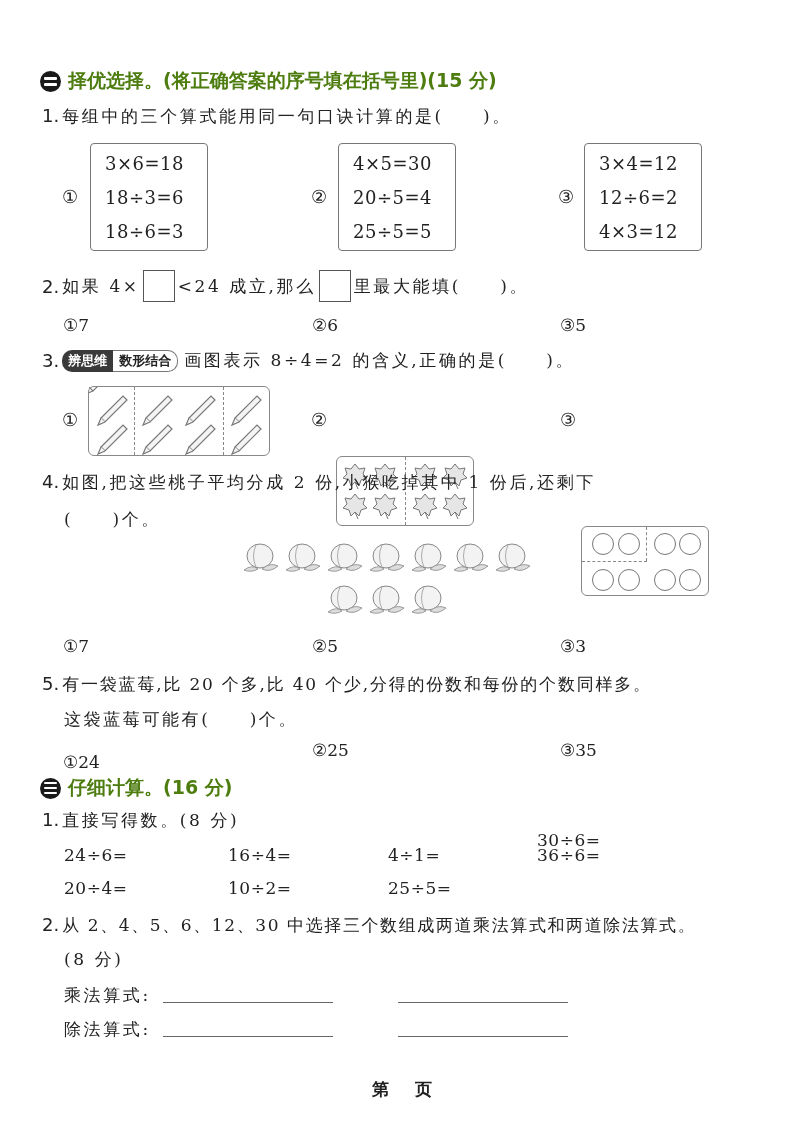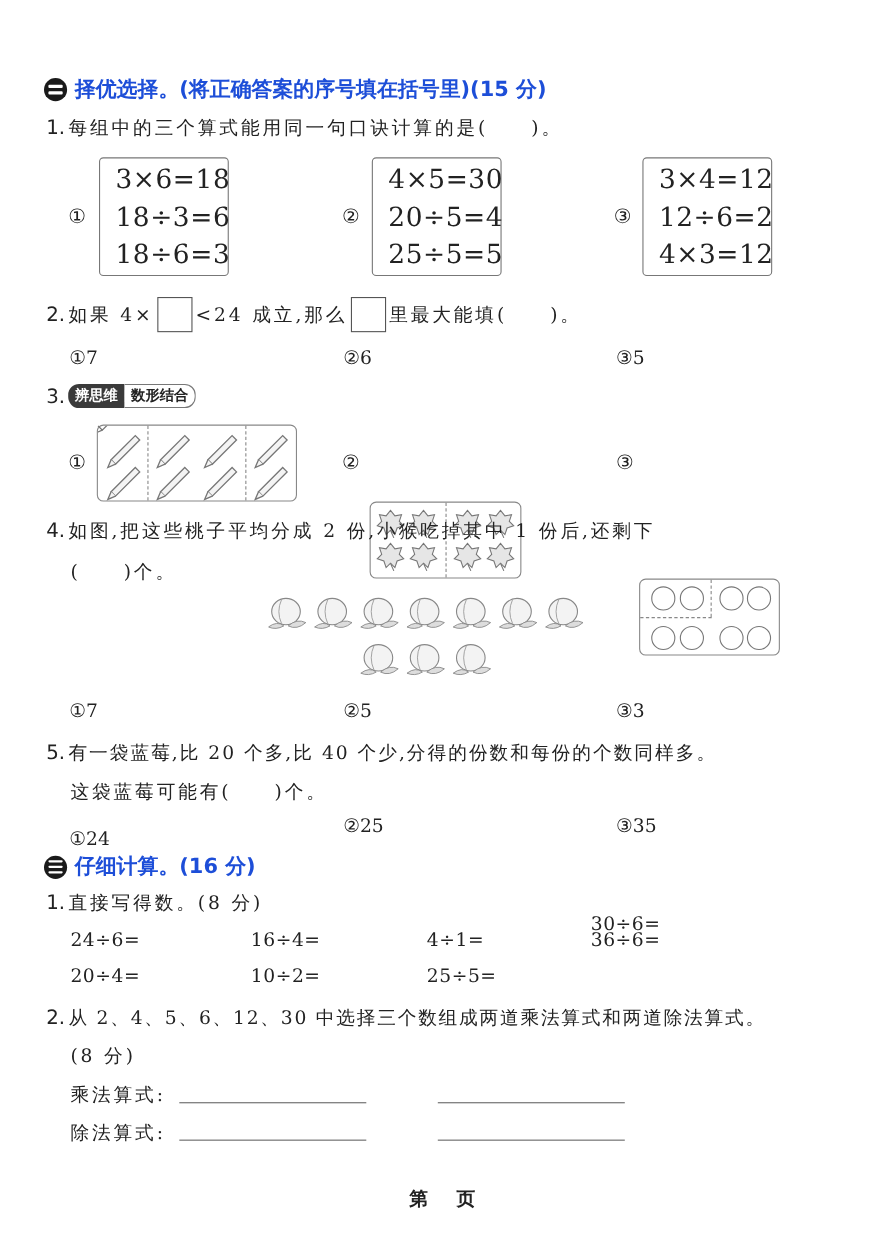--- a/index.html
+++ b/index.html
@@ -3,36 +3,36 @@
   <meta charset="utf-8">
   <style>
     html, body { margin: 0; padding: 0; background: #ffffff; }
     body {
       width: 793px; height: 1122px; position: relative; overflow: hidden;
       font-family: "DejaVu Serif", serif; color: #222;
     }
     .abs { position: absolute; }
     .section-head {
       font-family: "DejaVu Sans", sans-serif; font-size: 19px; font-weight: bold;
-      color: #1d4ed8; display: flex; align-items: center; white-space: nowrap;
+      color: #4d7c0f; display: flex; align-items: center; white-space: nowrap;
     }
     .sec-icon {
       width: 21px; height: 21px; border-radius: 50%; background: #1a1a1a;
       display: inline-flex; flex-direction: column; align-items: center; justify-content: center;
       margin-right: 7px; gap: 3px;
     }
     .sec-icon .bar { width: 13px; height: 3px; background: #fff; border-radius: 1px; }
     .q-line { font-size: 17px; letter-spacing: 2.6px; white-space: nowrap; }
     .q-num { font-family: "DejaVu Sans", sans-serif; font-size: 18px; letter-spacing: 0; margin-right: 3px; }
     .opt { font-size: 17px; white-space: nowrap; }
     .eq-box {
       border: 1.5px solid #777; border-radius: 4px; width: 118px; height: 108px;
       display: flex; flex-direction: column; justify-content: space-around; padding: 2px 0 2px 14px; box-sizing: border-box;
     }
-    .eq-box span { font-size: 24px; letter-spacing: 0.5px; }
+    .eq-box span { font-size: 18px; letter-spacing: 0.5px; }
     .circ-label { font-size: 18px; }
     .blank-box { display: inline-block; width: 30px; height: 30px; border: 1.2px solid #555; vertical-align: middle; margin: 0 3px; }
     .tag-dark {
       display: inline-block; background: #3a3a3a; color: #fff; font-family: "DejaVu Sans", sans-serif;
       font-size: 13px; font-weight: bold; padding: 2px 6px; border-radius: 10px 0 0 10px; letter-spacing: 0;
     }
     .tag-light {
       display: inline-block; border: 1.2px solid #777; border-left: none; color: #222; font-family: "DejaVu Sans", sans-serif;
       font-size: 13px; font-weight: bold; padding: 1px 6px; border-radius: 0 10px 10px 0; letter-spacing: 0;
     }
@@ -89,20 +89,21 @@
   <span>里最大能填(　　)。</span>
 </div>
 <div class="abs opt" style="left:63px; top:315px;">①7</div>
 <div class="abs opt" style="left:312px; top:315px;">②6</div>
 <div class="abs opt" style="left:560px; top:315px;">③5</div>
 
 <div class="abs q-line" style="left:42px; top:349px; display:flex; align-items:center;">
   <span class="q-num">3.</span>
   <span class="tag-dark">辨思维</span>
     <span class="tag-light">数形结合</span>
+  <span style="margin-left:6px;">画图表示 8÷4=2 的含义,正确的是(　　)。</span>
 </div>
 
 <div class="abs circ-label" style="left:62px; top:409px;">①</div>
 <div class="abs pic-box" style="left:88px; top:386px; width:182px; height:70px;">
   <div class="dash-v" style="left:45px;"></div>
   <div class="dash-v" style="left:134px;"></div>
   <svg width="182" height="70" style="position:absolute;left:0;top:0;">
     <g stroke="#777" stroke-width="1.2" fill="none">
       <g id="p">
           <path d="M0,0 L22,-22 L26,-18 L4,4 Z"></path>

